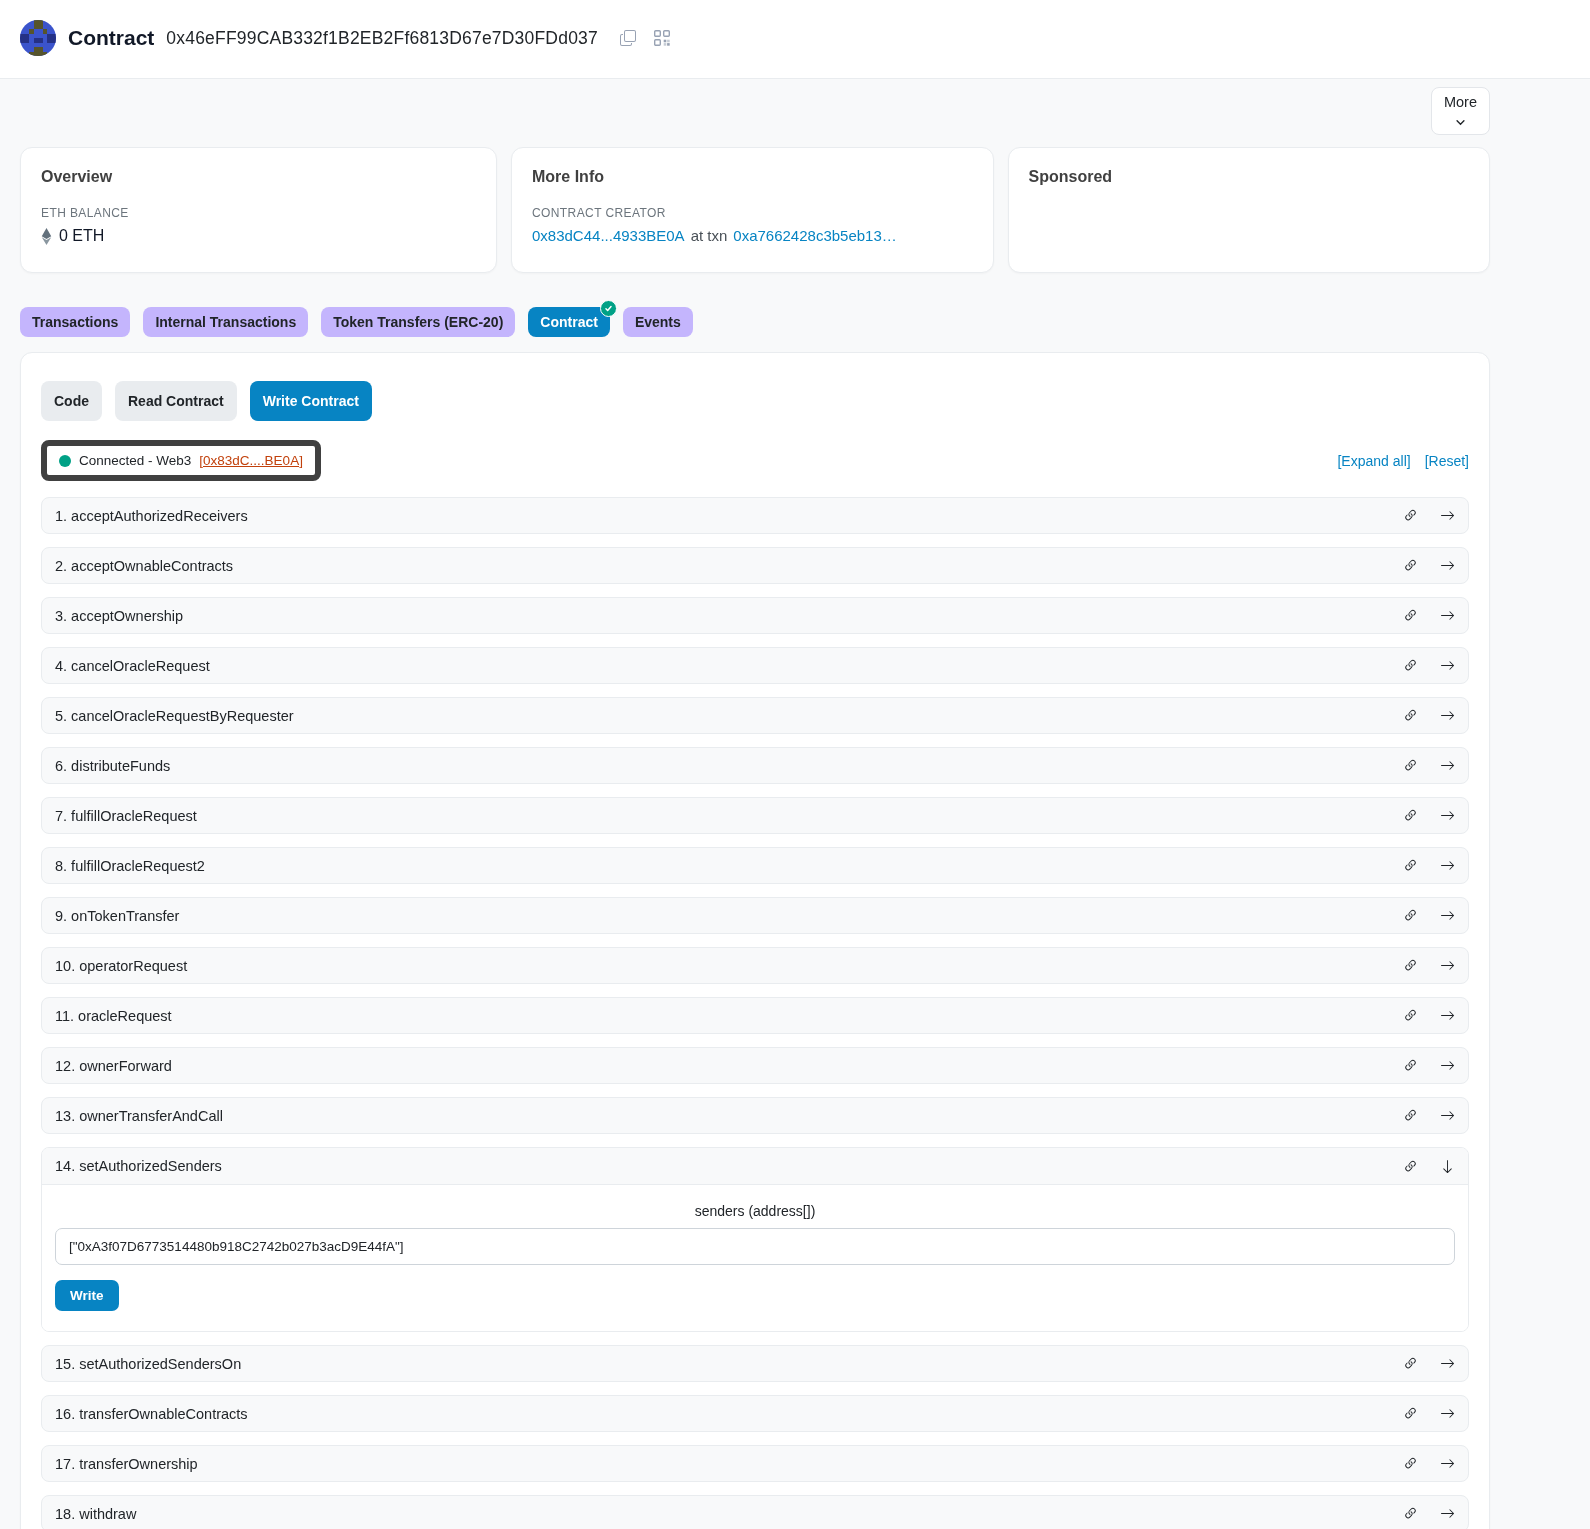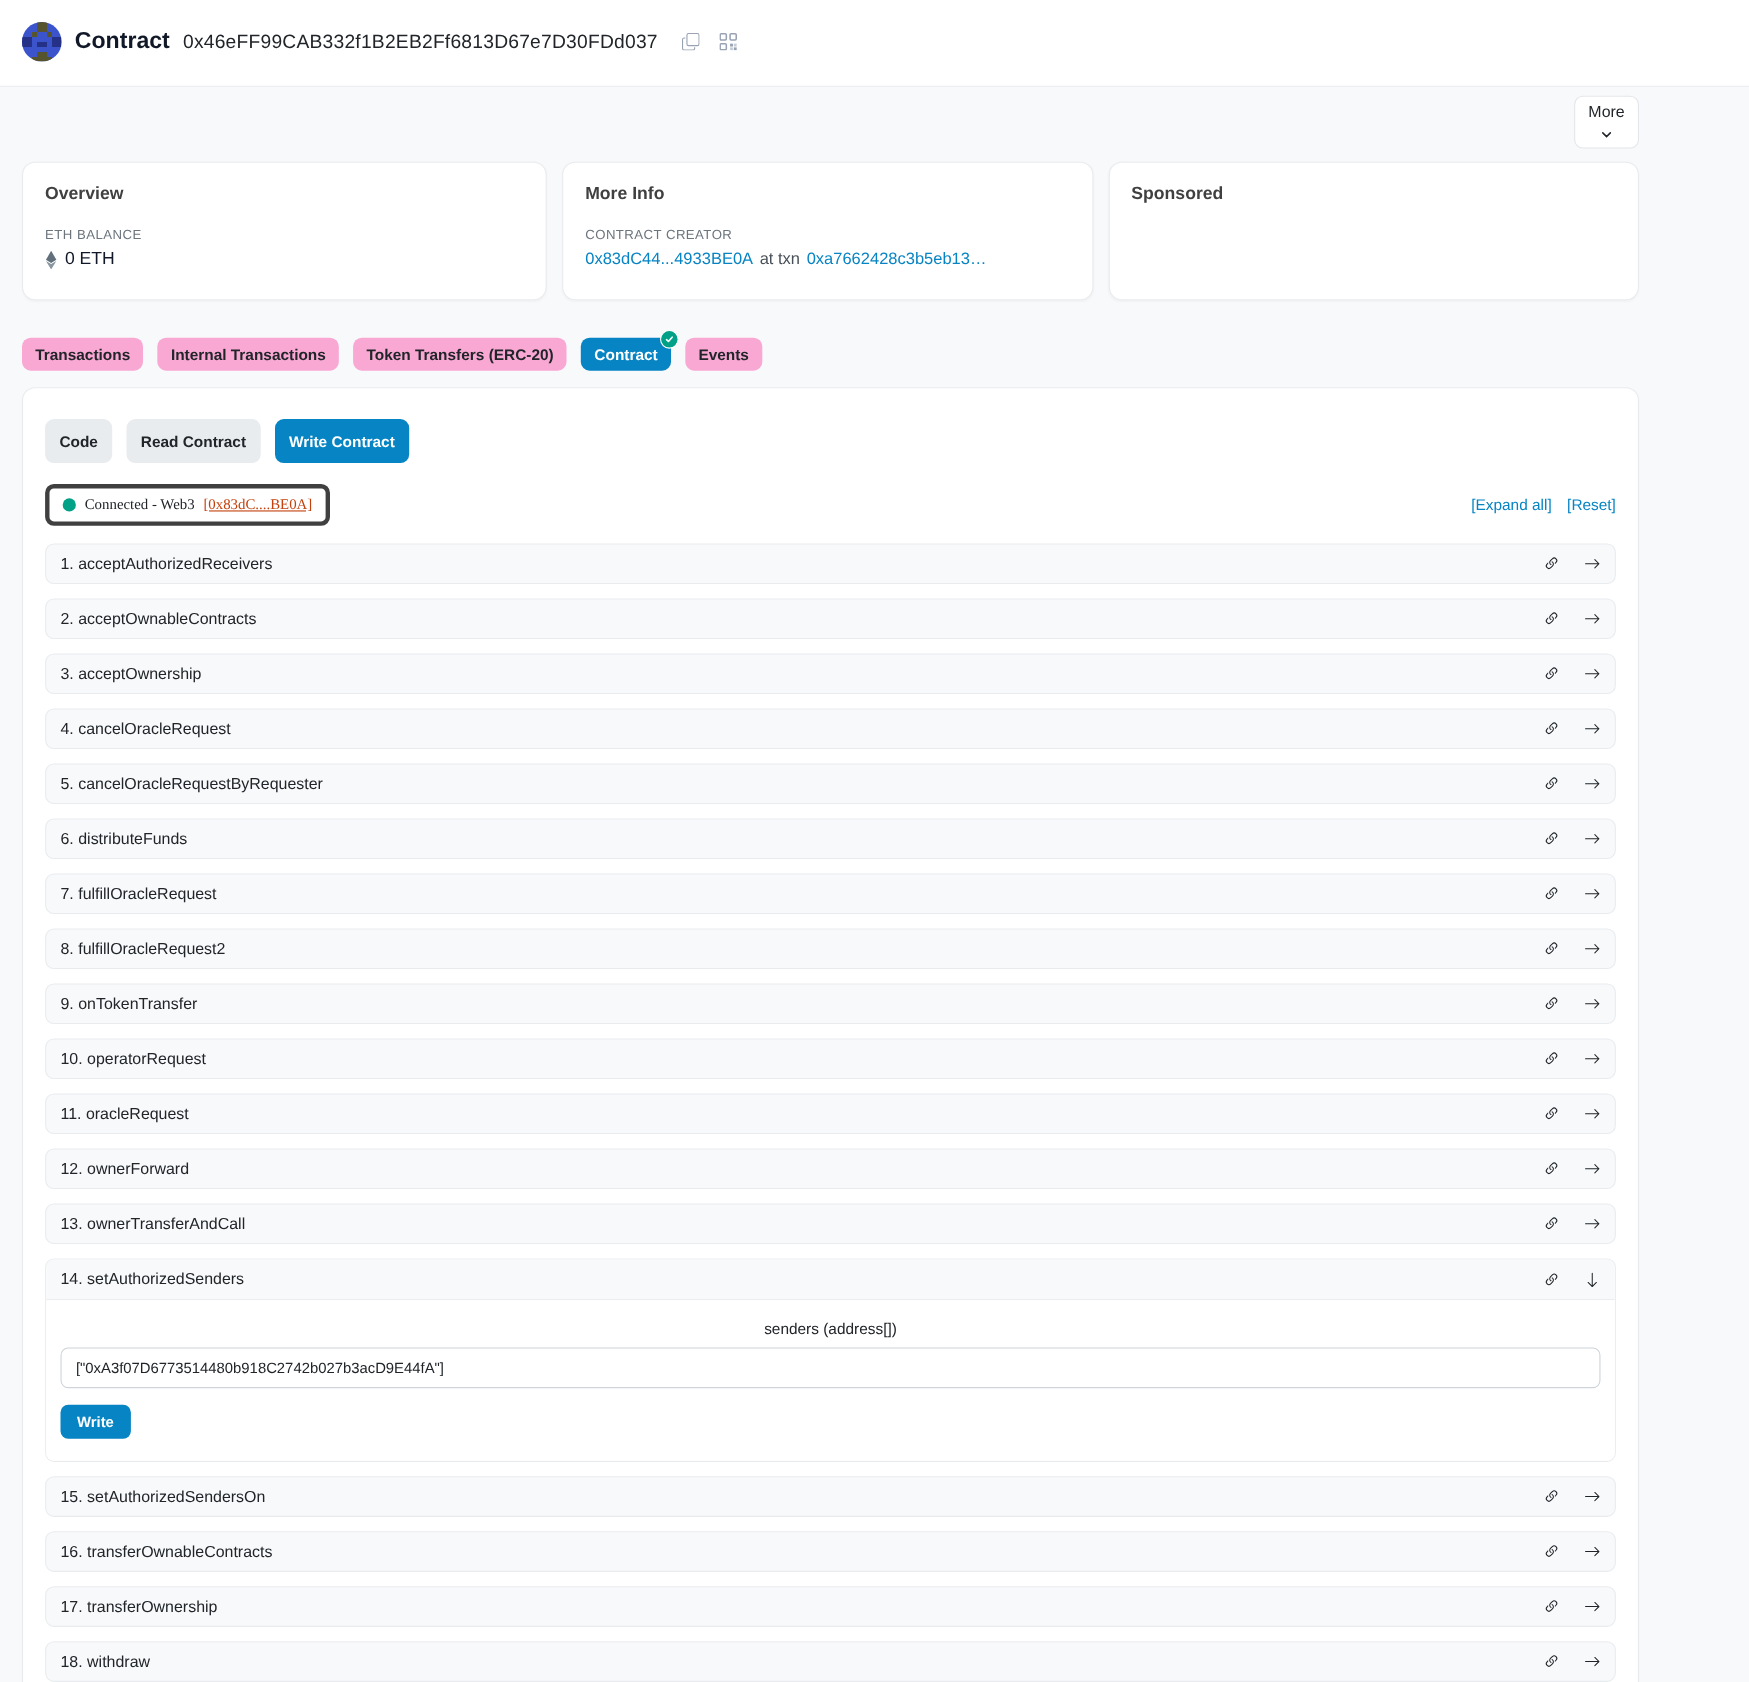--- a/index.html
+++ b/index.html
@@ -30,33 +30,33 @@
   .card { background: #fff; border: 1px solid #e9ecef; border-radius: 12px; padding: 20px; min-height: 126px; box-shadow: 0 1px 2px rgba(16,24,40,.03); }
   .card-title { font-size: 16px; font-weight: bold; color: #404040; margin-bottom: 20px; }
   .mini-label { font-size: 12px; color: #6c757d; letter-spacing: .4px; margin-bottom: 7px; }
   .balance-line { display: flex; align-items: center; gap: 7px; font-size: 16px; color: #111827; }
   .balance-line svg { width: 11px; height: 17px; }
   .creator-line { font-size: 15px; color: #495057; display: flex; gap: 6px; align-items: baseline; white-space: nowrap; overflow: hidden; }
   .link { color: #0784c3; text-decoration: none; cursor: pointer; }
 
   
   .tabs { display: flex; gap: 13px; margin-bottom: 15px; align-items: flex-start; }
-  .tab { position: relative; background: #f9a8d4; border: none; border-radius: 8px; padding: 7px 12px; font-size: 14px; font-weight: 600; color: #212529; cursor: pointer; font-family: inherit; }
+  .tab { position: relative; background: #c4b5fd; border: none; border-radius: 8px; padding: 7px 12px; font-size: 14px; font-weight: 600; color: #212529; cursor: pointer; font-family: inherit; }
   .tab.active { background: #0784c3; color: #fff; }
   .tab-badge { position: absolute; top: -7px; right: -7px; width: 17px; height: 17px; background: #00a186; border: 1.5px solid #fff; border-radius: 50%; display: flex; align-items: center; justify-content: center; }
   .tab-badge svg { width: 9px; height: 9px; }
 
   
   .panel { background: #fff; border: 1px solid #e9ecef; border-radius: 12px; padding: 28px 20px 60px 20px; box-shadow: 0 1px 2px rgba(16,24,40,.03); }
   .subtabs { display: flex; gap: 13px; margin-bottom: 19px; }
   .subtab { background: #e9ecef; border: none; border-radius: 8px; padding: 12px 13px; font-size: 14px; font-weight: 600; color: #212529; cursor: pointer; font-family: inherit; }
   .subtab.active { background: #0784c3; color: #fff; }
 
   .conn-row { display: flex; justify-content: space-between; align-items: center; margin-bottom: 16px; }
-  .conn-pill { display: inline-flex; align-items: center; gap: 8px; border: 4px solid #404040; border-radius: 8px; padding: 7px 12px; font-size: 13.5px; color: #212529; background: #fff; font-family: Liberation Serif, serif; }
+  .conn-pill { display: inline-flex; align-items: center; gap: 8px; border: 6px solid #404040; border-radius: 8px; padding: 7px 12px; font-size: 13.5px; color: #212529; background: #fff; }
   .conn-dot { width: 12px; height: 12px; border-radius: 50%; background: #00a186; flex: 0 0 auto; }
   .conn-wallet { color: #c2410c; text-decoration: underline; cursor: pointer; }
   .list-actions { display: flex; gap: 14px; font-size: 14px; }
 
   
   .fn-row { background: #f8f9fa; border: 1px solid #e9ecef; border-radius: 8px; height: 37px; display: flex; align-items: center; justify-content: space-between; padding: 0 13px; margin-bottom: 13px; cursor: pointer; }
   .fn-label { font-size: 14.5px; color: #212529; }
   .fn-actions { display: flex; align-items: center; gap: 22px; color: #212529; }
 
   .fn-expanded { border: 1px solid #e9ecef; border-radius: 8px; margin-bottom: 13px; overflow: hidden; }

